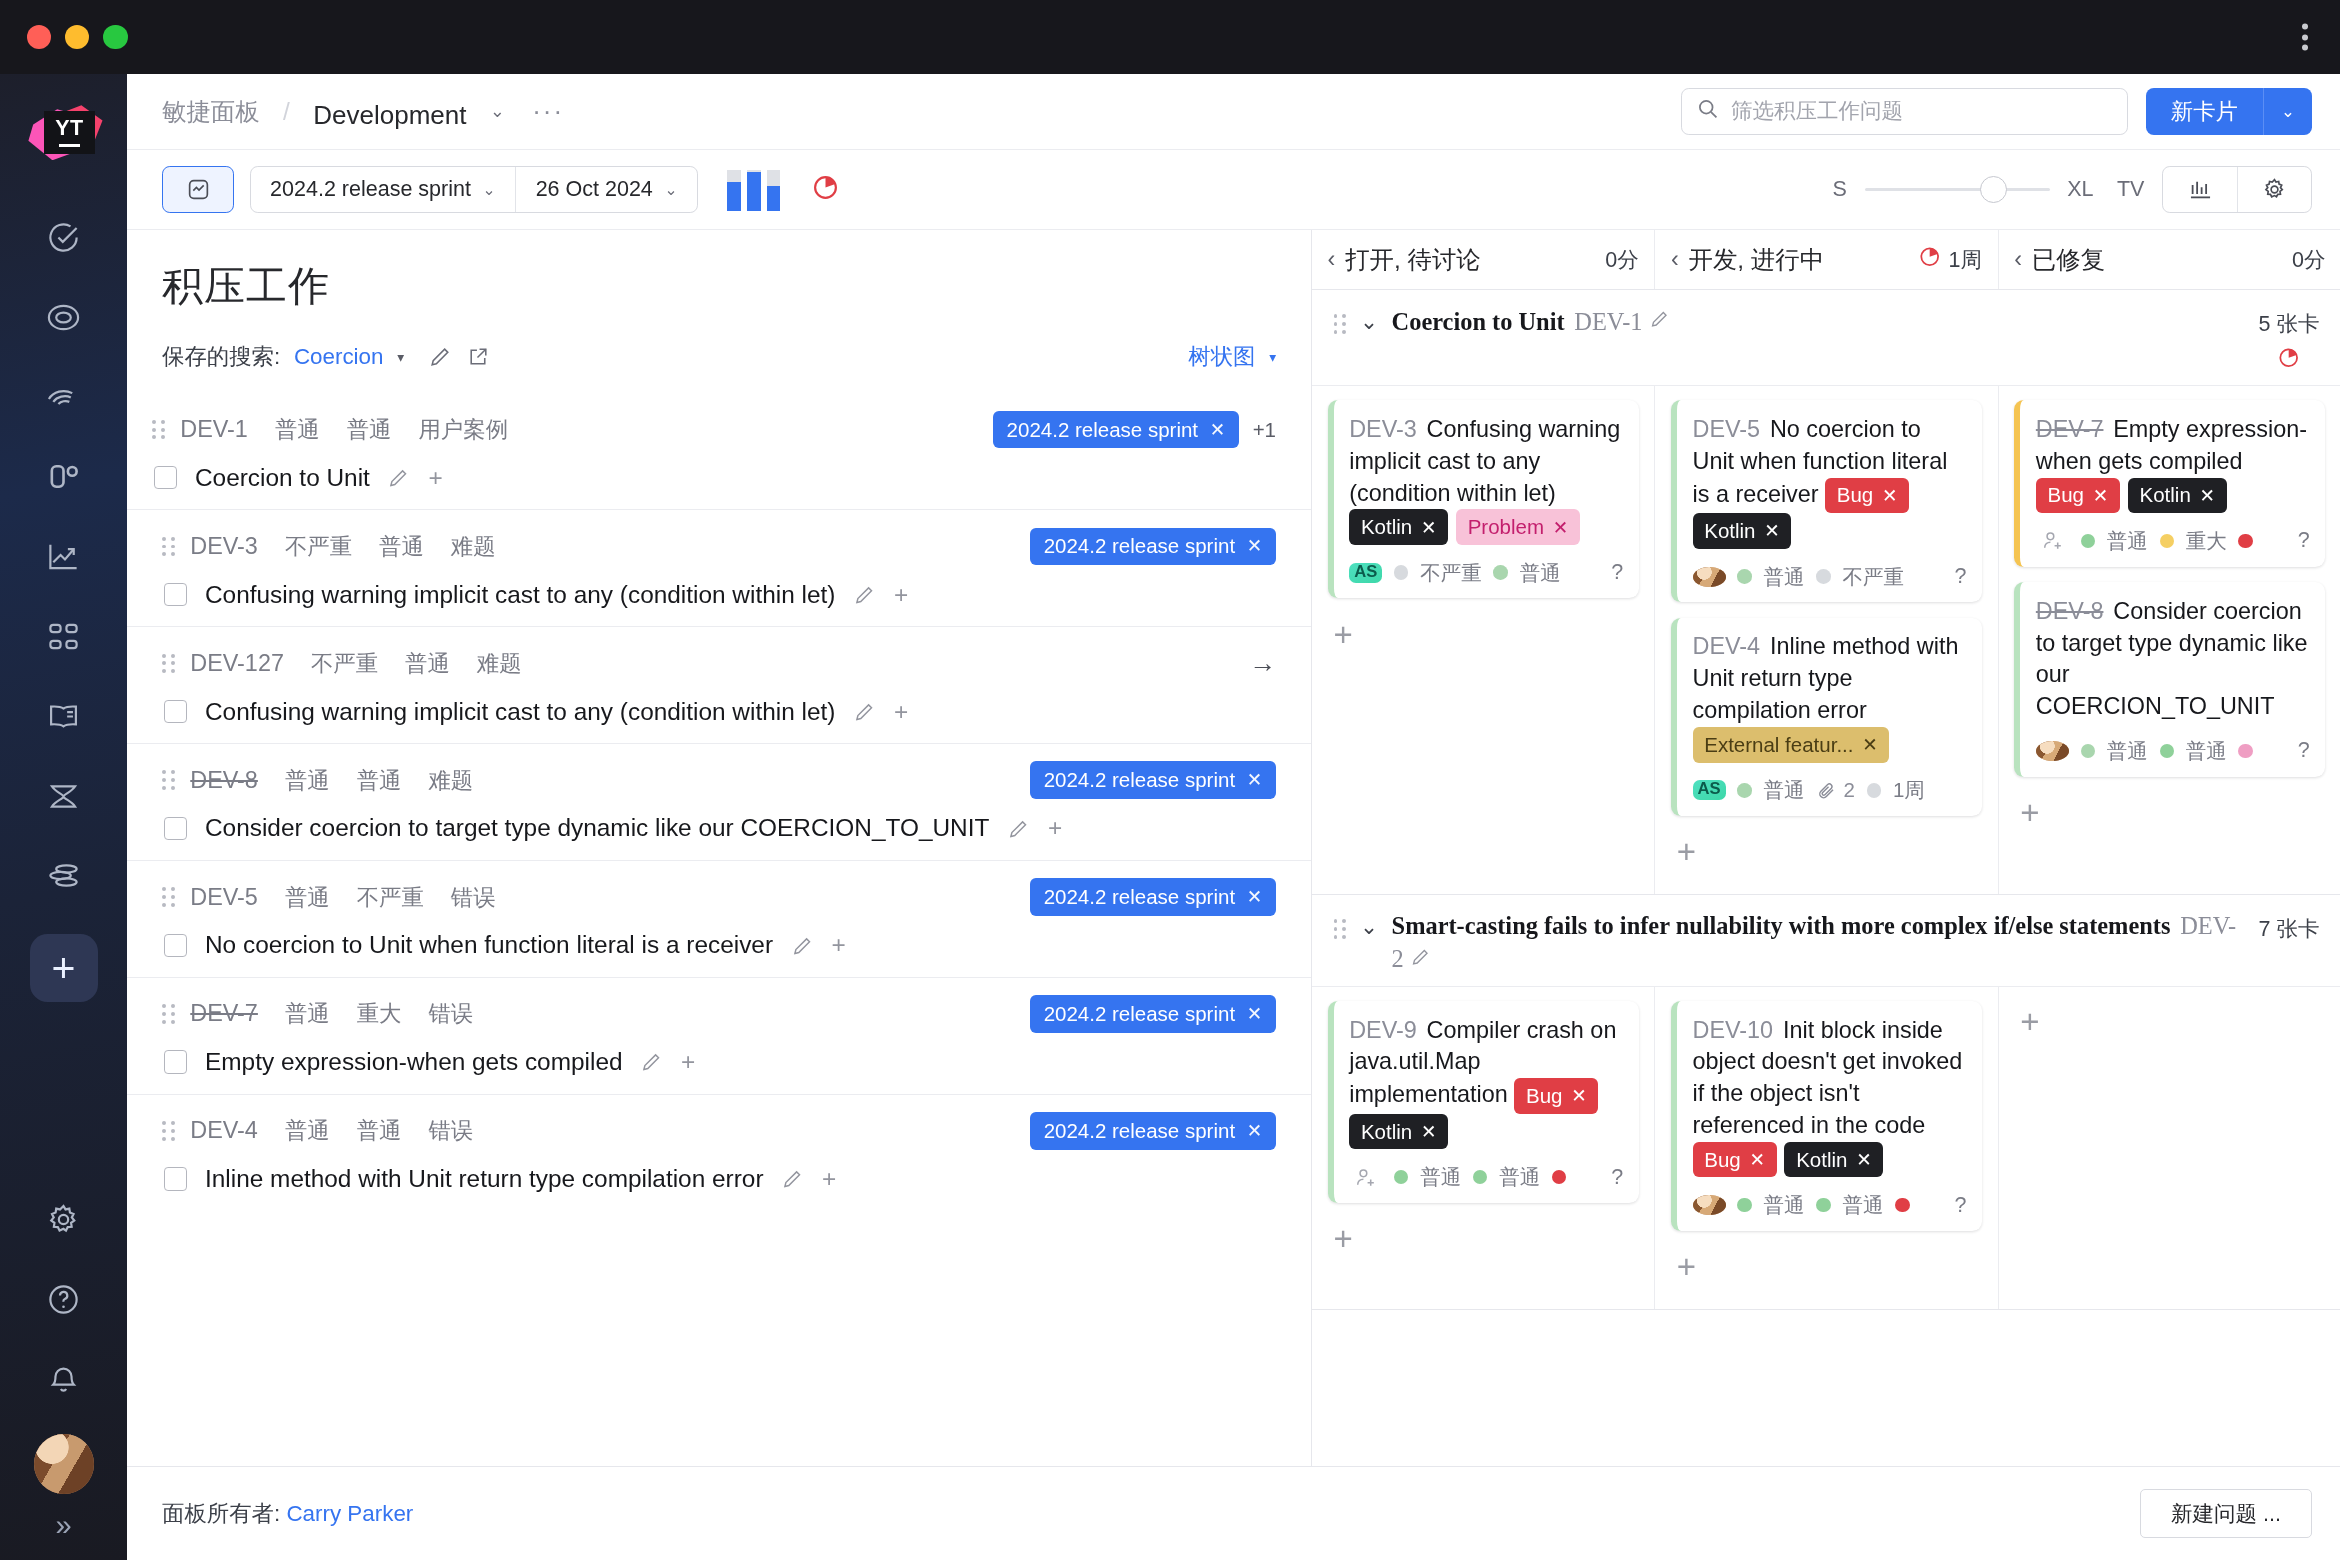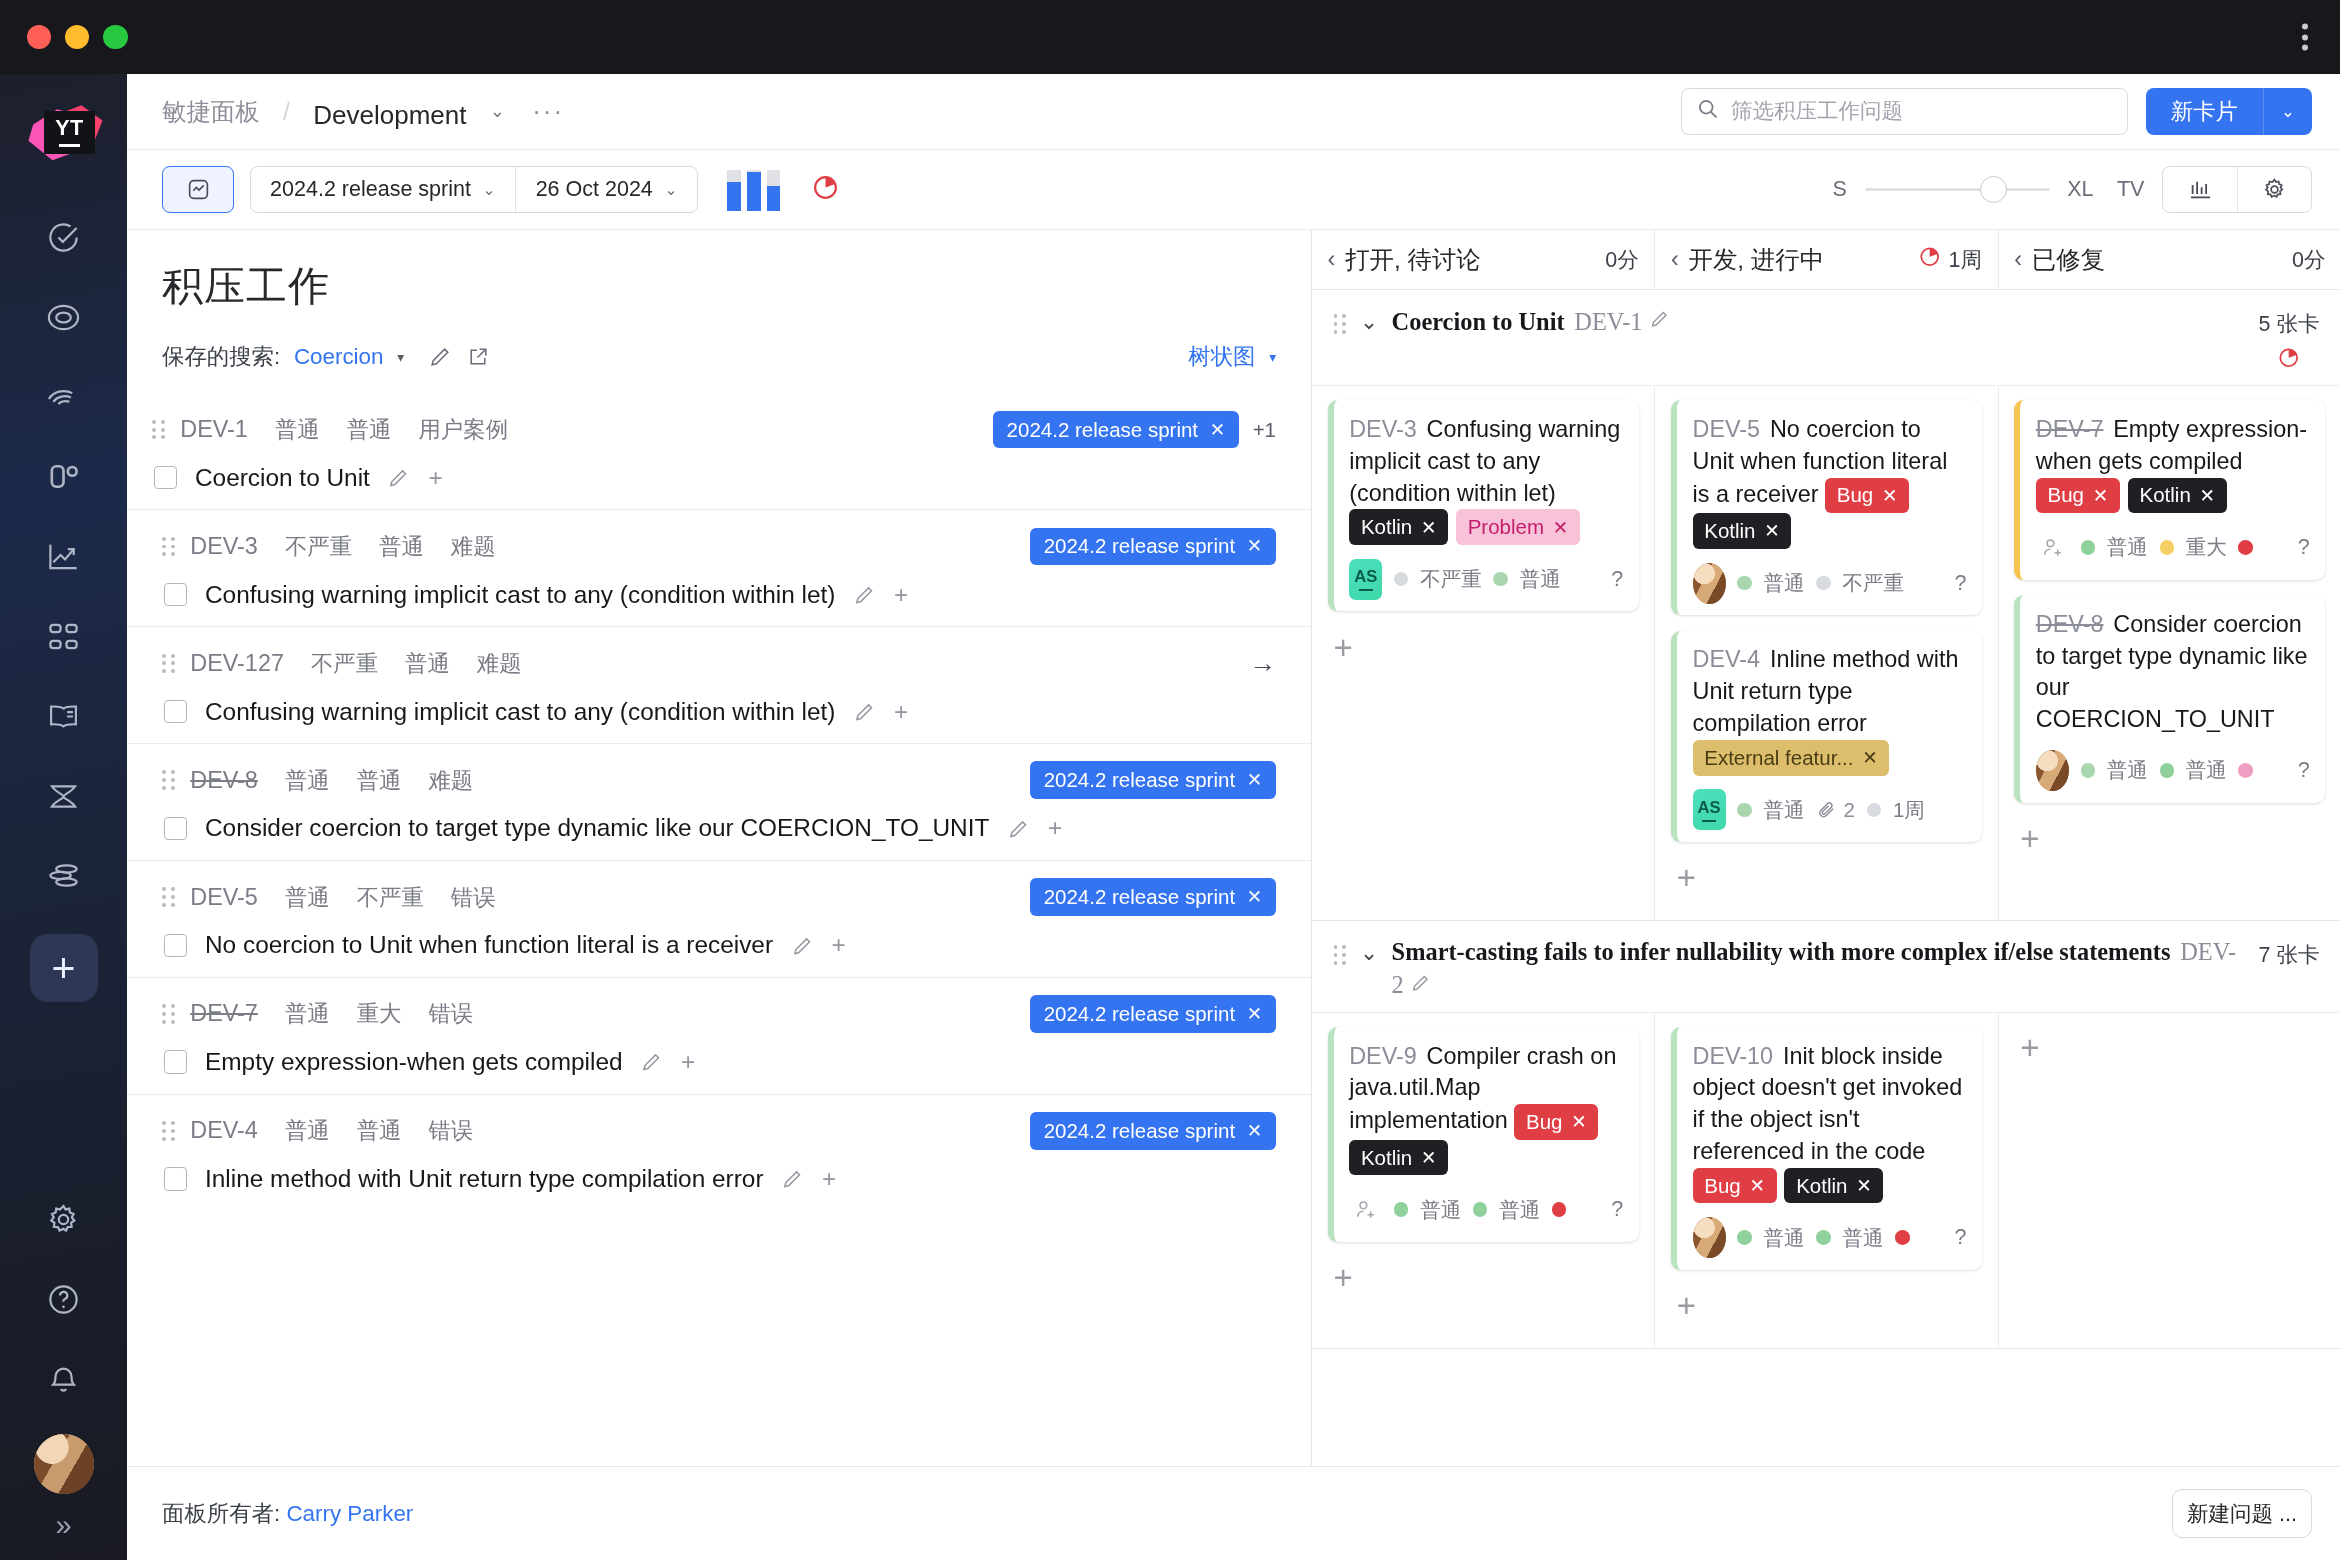--- a/index.html
+++ b/index.html
@@ -188,43 +188,43 @@
   .chip {
     display: inline-flex; align-items: center; gap: 8.8px; border-radius: 5.9px; padding: 3.9px 11.7px;
     font-size: 20.5px; margin-right: 7.8px; vertical-align: middle;
   }
   .chip .x { font-size: 18.5px; }
   .chip.dark { background: #1f2024; color: #fff; }
   .chip.red { background: #e03e45; color: #fff; }
   .chip.pink { background: #f8c2d8; color: #c31f6d; }
   .chip.gold { background: #dcbe6d; color: #4a3d14; }
   .card-foot { display: flex; align-items: center; gap: 11.7px; margin-top: 13.7px; flex-wrap: nowrap; }
-  .av { width: 33px; height: 41px; border-radius: 6.8px; flex: 0 0 33px; overflow: hidden; position: relative; }
+  .av { width: 33px; height: 20px; border-radius: 6.8px; flex: 0 0 33px; overflow: hidden; position: relative; }
   .av.initials { background: linear-gradient(150deg,#4ee0c0,#3dd7a8); color: #0b5b4b; font-size: 16.6px;
     display: flex; align-items: center; justify-content: center; font-weight: 700; flex-direction: column; }
   .av.initials i { display:block; width:13.7px; height:2px; background:#0b5b4b; margin-top:2px; }
   .av.photo { border-radius: 50%; background: linear-gradient(160deg,#e0bb95,#b07b4e); }
   .av.photo .h { position:absolute; inset:0; background: radial-gradient(circle at 34% 26%, #f6ddc0 0 28%, transparent 29%), linear-gradient(118deg,#8a5730 0 36%, #d7a977 36% 64%, #7a4a28 64% 100%); }
   .av.add { display: flex; align-items: center; justify-content: center; color: #a5a7b0; }
   .fdot { width: 14.6px; height: 14.6px; border-radius: 50%; flex: 0 0 14.6px; }
   .ftxt { font-size: 20.5px; color: #7a7c86; white-space: nowrap; }
   .fq { font-size: 21.5px; color: #7a7c86; margin-left: auto; }
   .clip { color: #8b8d98; font-size: 20.5px; display: inline-flex; align-items: center; gap: 5.9px; }
   .add-card { color: #9a9ca4; font-size: 33px; line-height: 1; padding: 3.9px 5.9px; cursor: pointer; }
 
   
   .footer {
     height: 94px; flex: 0 0 94px; border-top: 1px solid #e6e7ec; display: flex; align-items: center;
     padding: 0 29px 0 35px; background: #fff;
   }
   .footer .owner { font-size: 22.4px; color: #3c4049; }
   .footer .owner a { color: #3574f0; text-decoration: none; }
   .btn-ghost {
-    margin-left: auto; height: 49px; border: 1px solid #d8dae0; border-radius: 10px; background: #fff;
-    padding: 0 14px; font-size: 21.5px; color: #27282c; font-family: inherit; cursor: pointer;
+    margin-left: auto; height: 49px; border: 1px solid #d8dae0; border-radius: 5px; background: #fff;
+    padding: 0 30px; font-size: 21.5px; color: #27282c; font-family: inherit; cursor: pointer;
   }
 </style>
 </head>
 <body>
 
 <div class="app">
 
   <div class="titlebar">
     <div class="traffic">
       <span class="dot r"></span>

